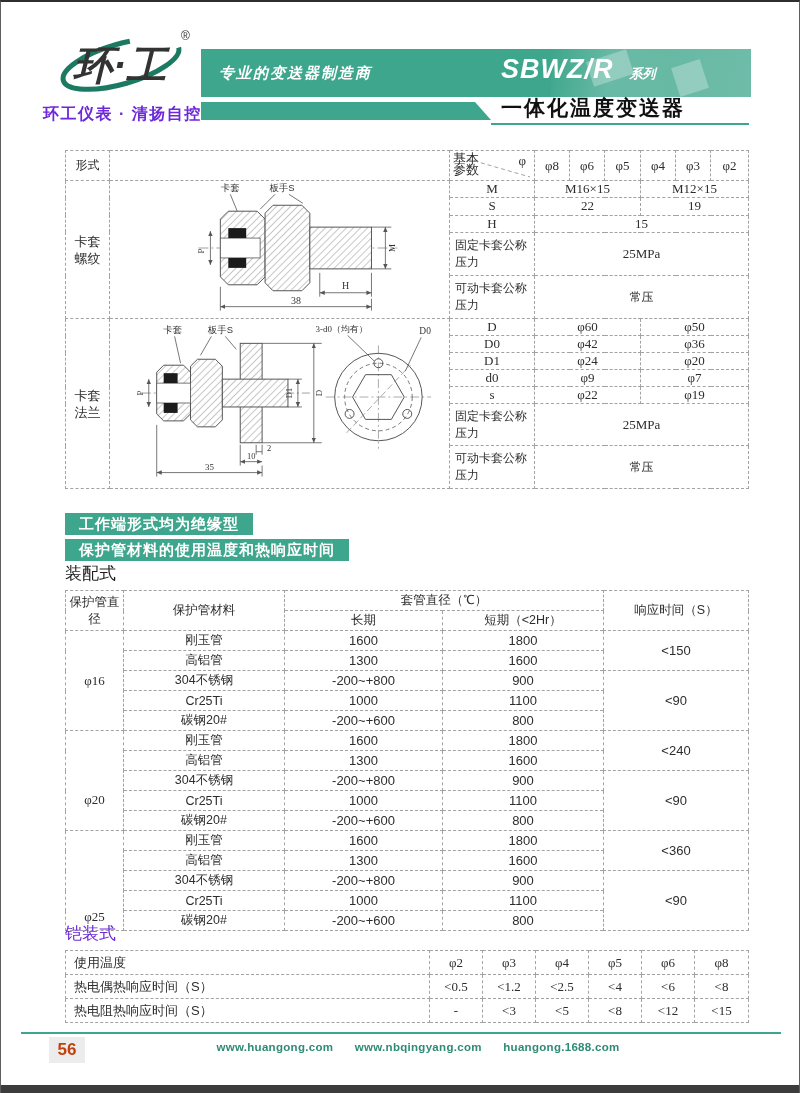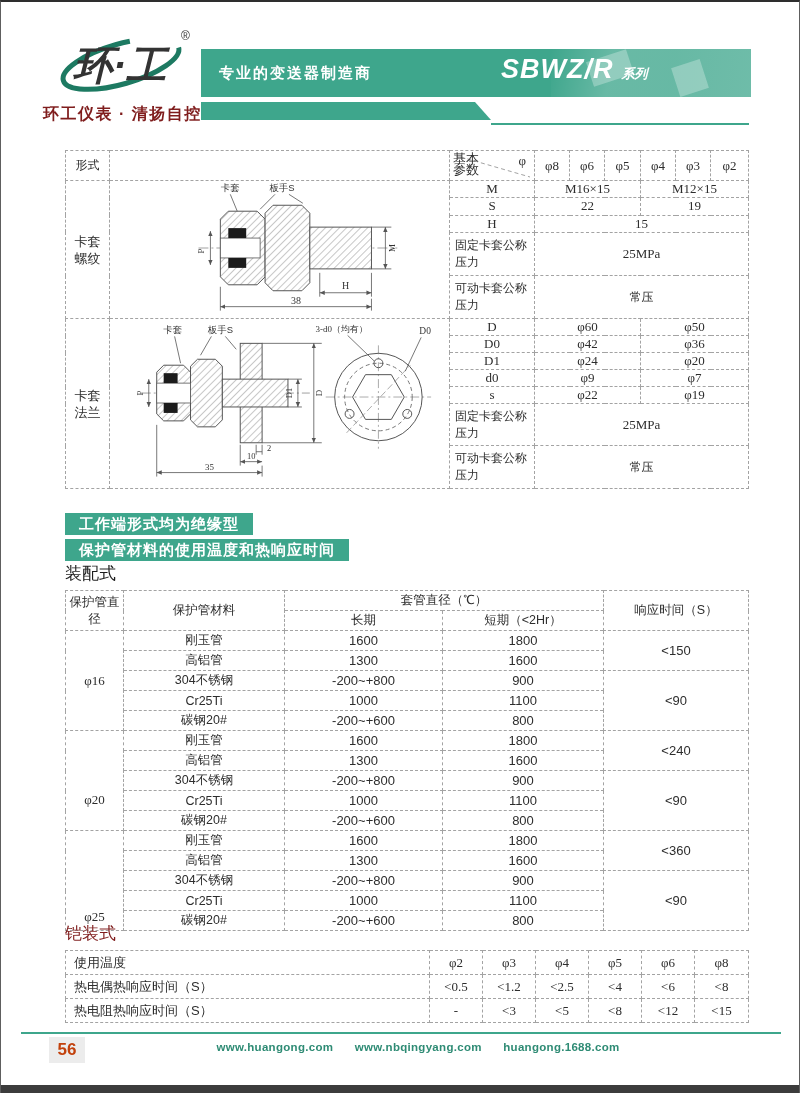--- a/index.html
+++ b/index.html
@@ -4,28 +4,28 @@
 <style>
   html,body{margin:0;padding:0;background:#cfcfcf;}
   .page{position:relative;width:800px;height:1093px;background:#fff;margin:0 auto;
         font-family:"Liberation Sans",sans-serif;color:#2d2d2d;box-sizing:border-box;
         border-top:2px solid #2e2e2e;border-left:1px solid #5e5e5e;border-right:1px solid #5e5e5e;
         overflow:hidden;}
   .serif{font-family:"Liberation Serif",serif;}
   
   .logo-svg{position:absolute;left:48px;top:24px;}
   .company{position:absolute;left:42px;top:102px;width:230px;font-size:16px;font-weight:bold;
-           color:#7f1d1d;letter-spacing:1.5px;}
+           color:#6d28d9;letter-spacing:1.5px;}
   .banner{position:absolute;left:200px;top:47px;width:550px;height:48px;background:#3ea68c;overflow:hidden;}
   .banner .tex{position:absolute;right:0;top:0;bottom:0;width:200px;
        background:linear-gradient(100deg,rgba(255,255,255,0) 0%,rgba(255,255,255,.22) 30%,rgba(180,220,210,.35) 60%,rgba(255,255,255,.25) 100%);}
   .banner .chip{position:absolute;background:rgba(255,255,255,.28);transform:rotate(-18deg);}
-  .slogan{position:absolute;left:18px;top:15px;color:#fff;font-size:15px;font-weight:bold;letter-spacing:2px;}
+  .slogan{position:absolute;left:18px;top:15px;color:#fff;font-size:15px;font-weight:bold;font-style:italic;letter-spacing:2px;}
   .series{position:absolute;left:300px;top:5px;color:#fff;font-weight:bold;font-style:italic;font-size:27px;letter-spacing:1px;}
-  .series small{font-size:13px;font-style:italic;margin-left:8px;letter-spacing:0;}
+  .series small{font-size:13px;font-style:italic;margin-left:16px;letter-spacing:0;}
   .sub-bar{position:absolute;left:200px;top:100px;width:290px;height:18px;background:#3ea68c;
            clip-path:polygon(0 0,274px 0,290px 100%,0 100%);}
   .product{position:absolute;left:500px;top:92px;font-size:21px;font-weight:bold;color:#101010;letter-spacing:2px;}
   .prod-line{position:absolute;left:490px;top:121px;width:258px;height:2px;background:#3ea68c;}
   
   table{border-collapse:collapse;table-layout:fixed;}
   td{border:1px dashed #a3a3a3;text-align:center;vertical-align:middle;font-size:12px;
      padding:0;overflow:hidden;}
   
   .spec{position:absolute;left:64px;top:148px;width:683px;}
@@ -41,21 +41,21 @@
   .asm-title{position:absolute;left:64px;top:560px;font-size:17px;color:#1d1d1d;}
   .asm{position:absolute;left:64px;top:588px;width:683px;}
   .asm td{font-size:12.5px;height:19px;}
   .asm .hd{height:16px;font-size:12px;}
   .asm .num{font-size:13px;}
   .asm .dia{font-family:"Liberation Serif",serif;font-size:13px;}
   .asm .dia.low{vertical-align:middle;padding-top:38px;}
   .asm .dia.end{vertical-align:bottom;padding-bottom:5px;}
   .asm .resp{font-size:13px;}
   
-  .arm-title{position:absolute;left:64px;top:920px;font-size:17px;color:#7f1d1d;}
+  .arm-title{position:absolute;left:64px;top:920px;font-size:17px;color:#6d28d9;}
   .arm{position:absolute;left:64px;top:948px;width:683px;}
   .arm td{height:23px;font-size:13px;}
   .arm .lbl{text-align:left;padding-left:8px;}
   .arm .sv{font-family:"Liberation Serif",serif;}
   
   .gbanner{position:absolute;left:64px;height:22px;background:#3ea68c;color:#fff;
            font-size:15px;font-weight:bold;line-height:22px;padding:0 14px;letter-spacing:1px;}
   
   .foot-line{position:absolute;left:20px;top:1030px;width:760px;height:2px;background:#3ea68c;}
   .page-num{position:absolute;left:48px;top:1035px;width:36px;height:26px;background:#ececec;
@@ -79,20 +79,21 @@
   <div class="company">环工仪表 · 清扬自控</div>
 
   <div class="banner">
     <div class="tex"></div>
     <div class="chip" style="right:120px;top:6px;width:42px;height:26px;"></div>
     <div class="chip" style="right:46px;top:14px;width:30px;height:30px;"></div>
     <div class="slogan">专业的变送器制造商</div>
     <div class="series"><span>SBWZ/R</span><small>系列</small></div>
   </div>
   <div class="sub-bar"></div>
+  <div class="product">一体化温度变送器</div>
   <div class="prod-line"></div>
 
   <table class="spec">
     <colgroup>
         <col style="width:44px">
         <col style="width:340px">
         <col style="width:85px">
       <col style="width:35px">
         <col style="width:35px">
         <col style="width:36px">

